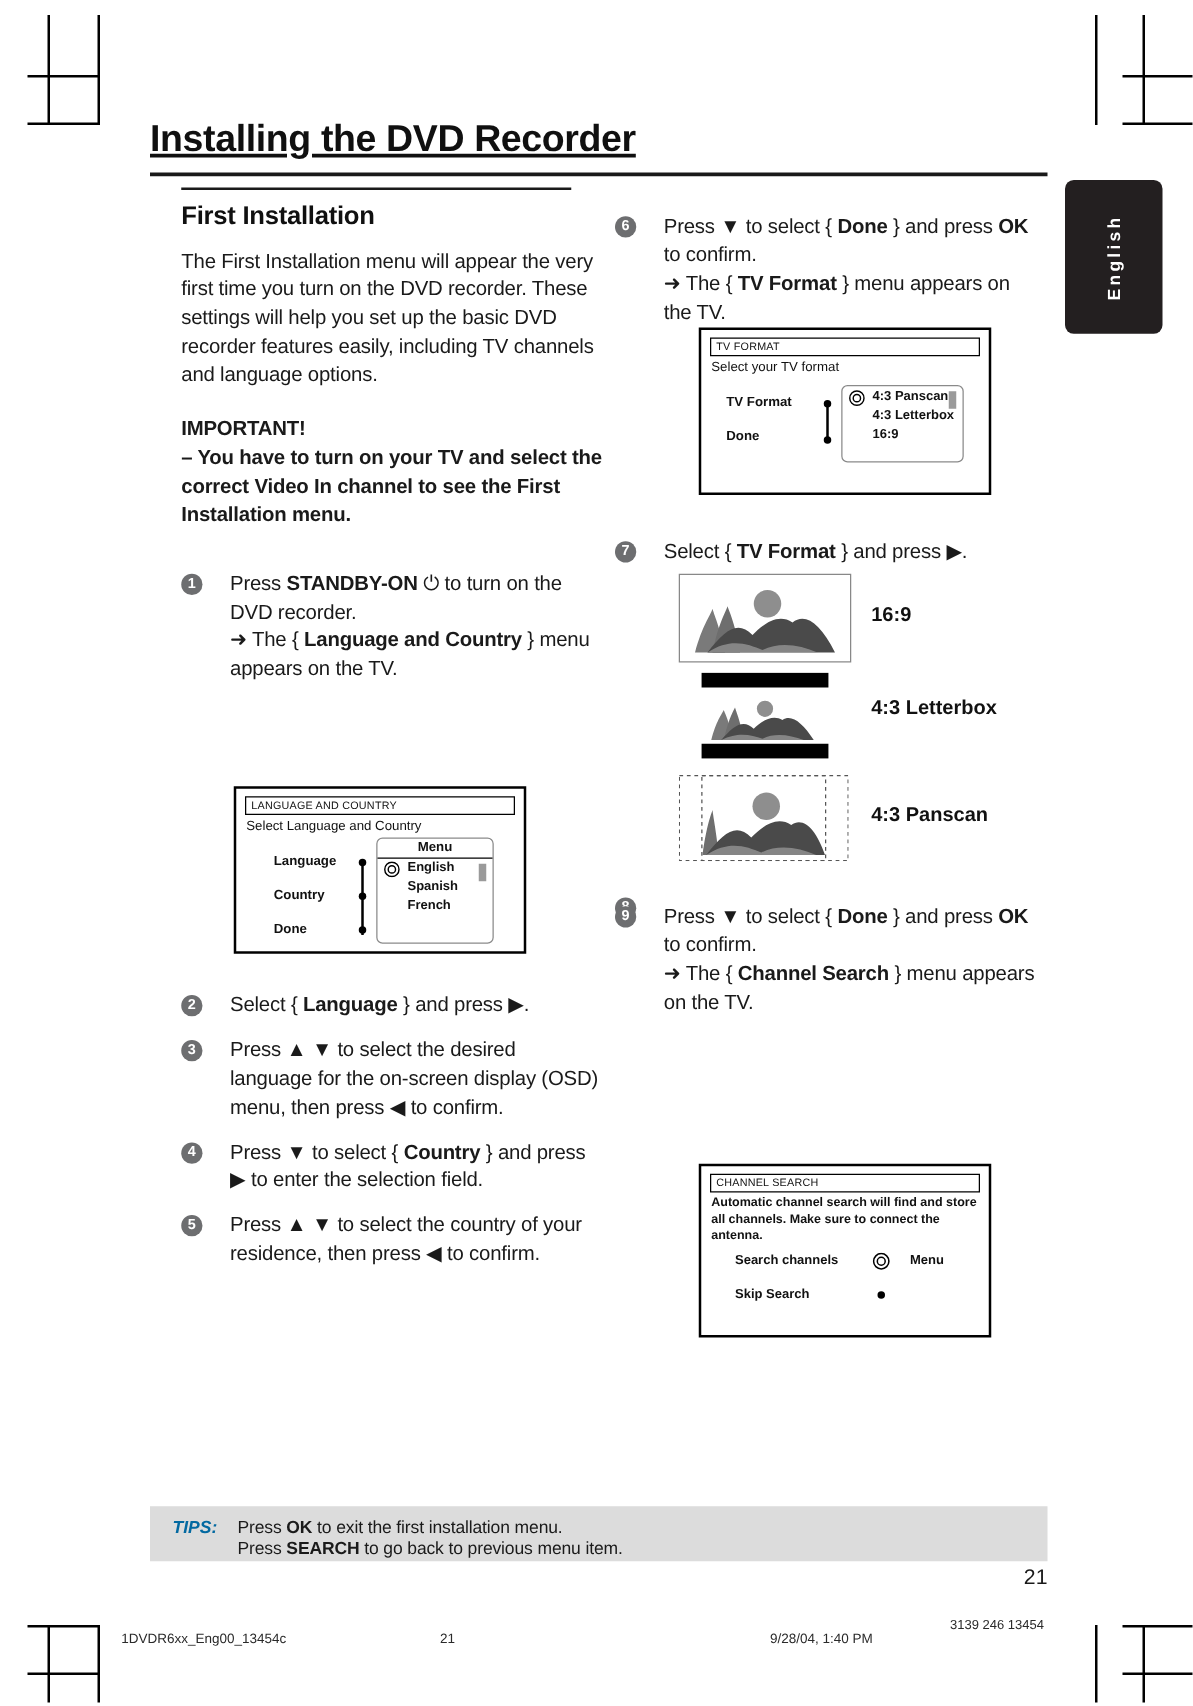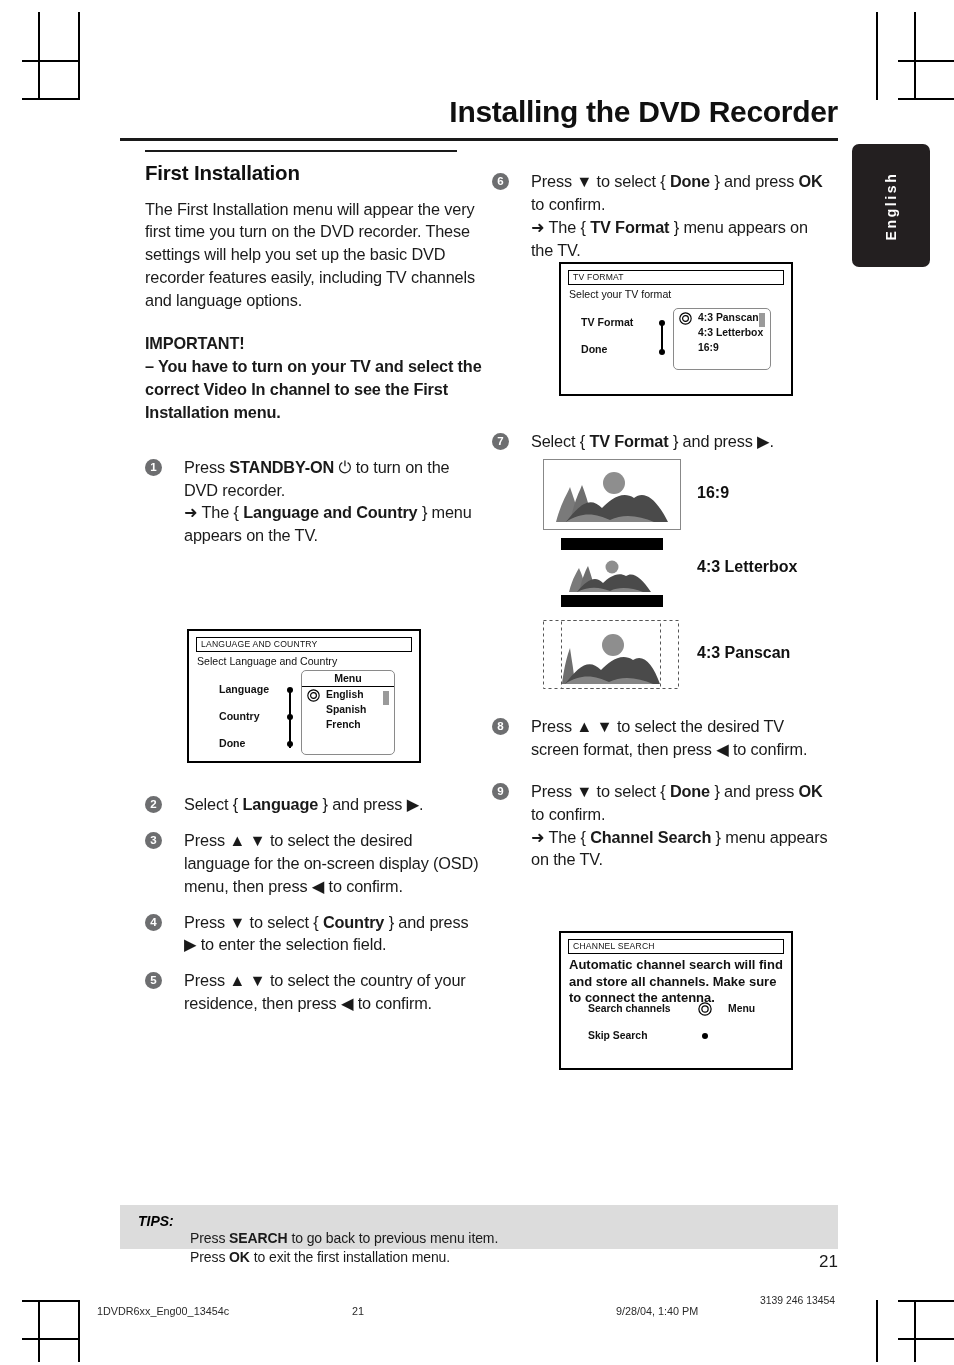--- a/index.html
+++ b/index.html
@@ -24,25 +24,26 @@
   .cm { position: absolute; background: #000; }
   .cm.h { height: 1.5px; }
   .cm.v { width: 1.5px; }
 
   
   .doc-title {
     position: absolute;
     left: 120px;
     top: 95px;
     width: 718px;
-    text-align: right;
+    text-align: left;
     font-size: 30px;
     font-weight: bold;
     letter-spacing: -0.3px;
     color: #101010;
+    text-decoration: underline;
   }
   .title-rule {
     position: absolute;
     left: 120px;
     top: 138px;
     width: 718px;
     height: 2.5px;
     background: #1a1a1a;
   }
 
@@ -147,21 +148,21 @@
     color: #111;
   }
   .tvbox .subtitle {
     margin: 3px 0 0 8px;
     font-size: 10.6px;
     font-weight: normal;
     color: #111;
   }
   .tvbox .desc {
     margin: 3px 8px 0 8px;
-    font-size: 13px;
+    font-size: 10px;
     font-weight: bold;
     line-height: 1.28;
     color: #111;
   }
 
   .menu-rows {
     position: absolute;
     left: 30px;
     top: 52px;
     font-size: 10.6px;
@@ -241,30 +242,30 @@
     height: 44px;
     background: #dcdcdc;
   }
   .tips .tips-label {
     position: absolute;
     left: 18px;
     top: 8px;
     font-size: 14px;
     font-weight: bold;
     font-style: italic;
-    color: #000000;
+    color: #0369a1;
   }
   .tips .tips-line {
     position: absolute;
     left: 70px;
     font-size: 14px;
     color: #1a1a1a;
     letter-spacing: -0.1px;
   }
-  .tips .l1 { top: 8px; margin-top: 36px; }
+  .tips .l1 { top: 8px; }
   .tips .l2 { top: 25px; }
 
   .page-no {
     position: absolute;
     left: 800px;
     top: 1252px;
     width: 38px;
     text-align: right;
     font-size: 17px;
     color: #1a1a1a;
@@ -480,21 +481,20 @@
       <path d="M22 64 C36 46 46 38 58 50 C66 42 78 32 90 40 C100 33 110 44 117 64 Z" fill="#4a4a4a"></path>
       <path d="M22 64 C40 52 54 57 66 62 C80 55 96 58 110 64 Z" fill="#9a9a9a" opacity="0.75"></path>
     </svg>
   </div>
   <div class="fmt-label" style="left:697px; top:644px;">4:3 Panscan</div>
 
   <div style="position:absolute; left:492px; top:703px; width:352px;">
     <div class="step">
       <span class="num">8</span>
       <p>
-        <span>Press ▲ ▼ to select the desired TV screen format, then press ◀ to confirm.</span>
       </p>
     </div>
     <div class="step" style="margin-top:19px;">
       <span class="num">9</span>
       <p>
         <span>Press ▼ to select { </span><b>Done</b><span> } and press </span><b>OK</b><span> to confirm.</span>
         <span class="arrow-line">➜ <span>The { </span><b>Channel Search</b><span> } menu appears on the TV.</span></span>
       </p>
     </div>
   </div>

